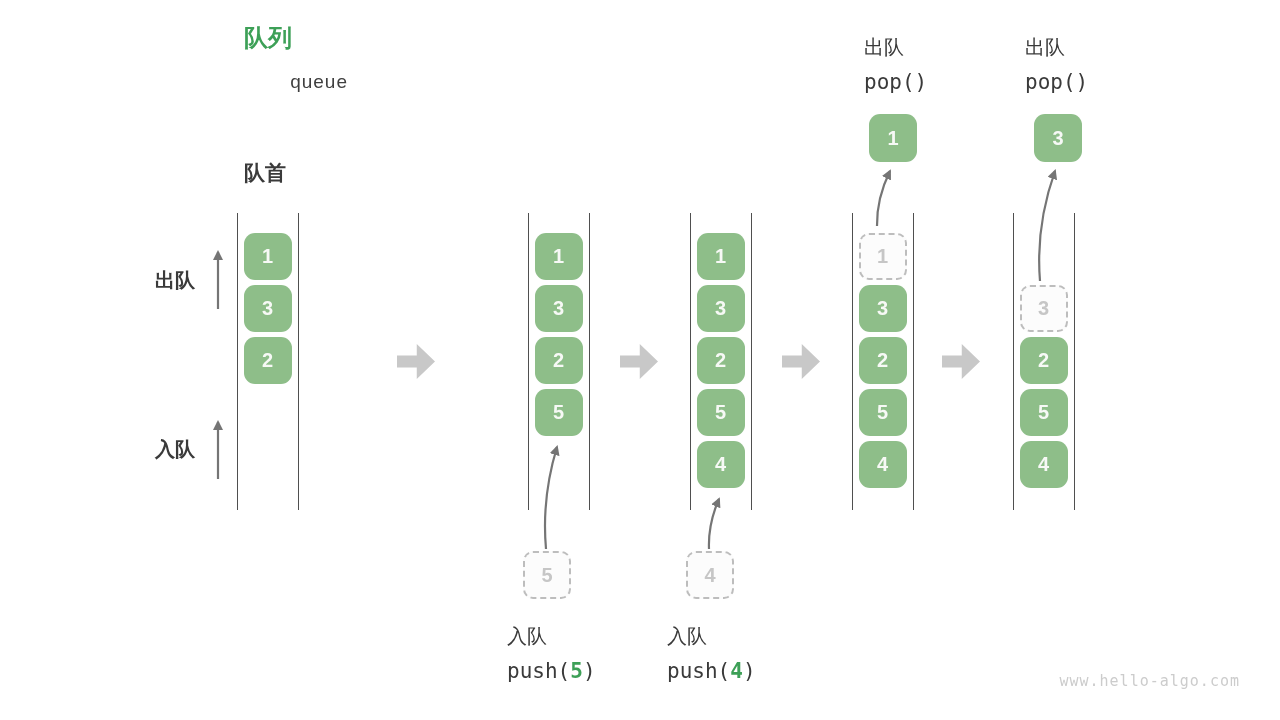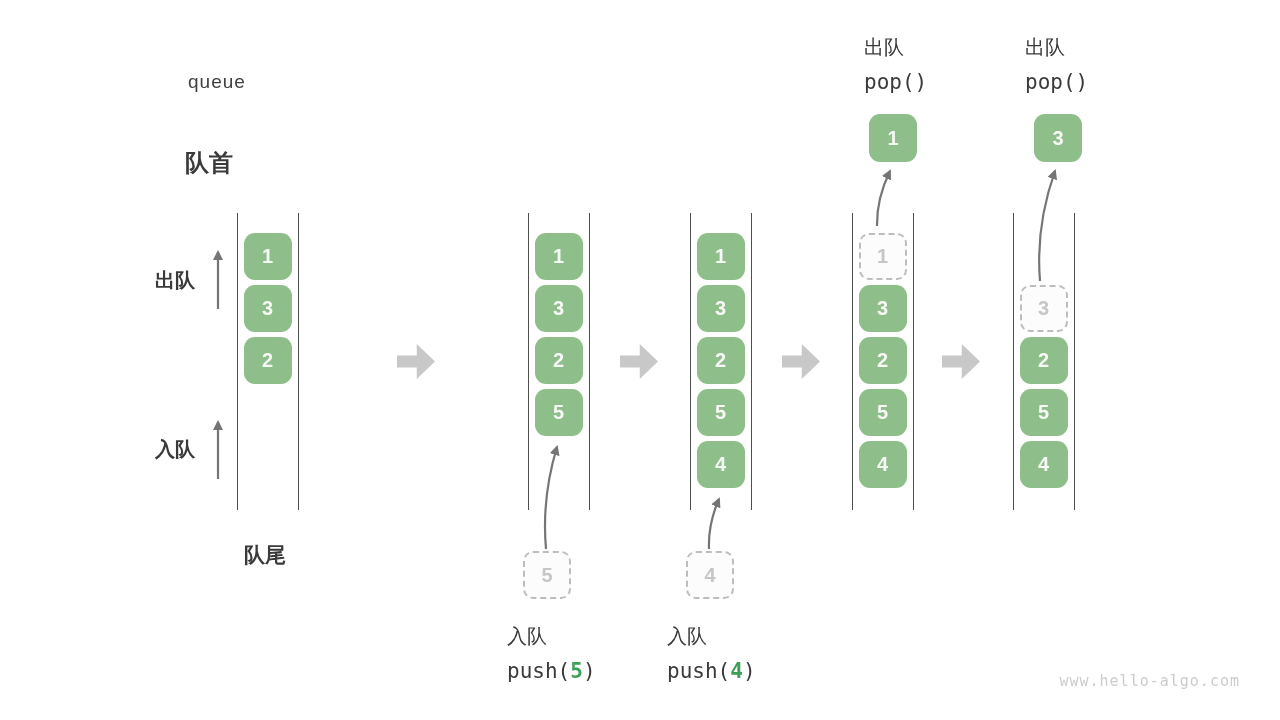--- a/index.html
+++ b/index.html
@@ -1,22 +1,22 @@
 <!DOCTYPE html>
 <html><head>
 <meta charset="utf-8">
 <style>
   html,body{margin:0;padding:0;background:#ffffff;}
   .canvas{position:relative;width:1280px;height:720px;background:#ffffff;overflow:hidden;
           font-family:"Liberation Sans",sans-serif;}
   .abs{position:absolute;}
   .title-zh{left:188px;top:22px;width:160px;text-align:center;font-size:24px;font-weight:bold;color:#3DA057;}
-  .title-en{left:188px;top:71px;width:160px;text-align:left;font-size:19px;color:#3F3F3F;letter-spacing:1px;}
+  .title-en{left:188px;top:71px;width:160px;text-align:right;font-size:19px;color:#3F3F3F;letter-spacing:1px;}
   .lbl{color:#3A3A3A;font-weight:bold;}
-  .front{left:185px;top:147px;width:160px;text-align:left;font-size:24px;}
+  .front{left:185px;top:159px;width:160px;text-align:center;font-size:21px;}
   .rear{left:185px;top:541px;width:160px;text-align:center;font-size:21px;}
   .side{font-size:20px;width:60px;text-align:left;}
   .dequeue{left:155px;top:267px;}
   .enqueue{left:155px;top:436px;}
   .queue-col{position:absolute;top:213px;width:62px;height:297px;box-sizing:border-box;
              border-left:1.5px solid #4F4F4F;border-right:1.5px solid #4F4F4F;}
   .cell{position:absolute;width:48px;height:47px;box-sizing:border-box;border-radius:11px;
         display:flex;align-items:center;justify-content:center;font-size:20px;font-weight:bold;}
   .cell.solid{background:#8EBE89;color:#F7F9F6;}
   .cell.dashed{background:#FCFCFC;border:2px dashed #BDBDBD;color:#C6C6C6;border-radius:10px;}
@@ -31,23 +31,23 @@
   .block-arrow{position:absolute;width:38px;height:35px;background:#C8C8C8;
         clip-path:polygon(0% 33%,52% 33%,52% 0%,100% 50%,52% 100%,52% 67%,0% 67%);}
   .watermark{right:40px;top:672px;font-family:"DejaVu Sans Mono",monospace;font-size:15px;
         color:#CCCCCC;letter-spacing:1px;text-align:center;}
   svg.arrow-layer{position:absolute;left:0;top:0;width:1280px;height:720px;pointer-events:none;}
 </style>
 </head>
 <body>
 
 <div class="canvas">
+  <div class="abs title-zh">队列</div>
   <div class="abs title-en">queue</div>
   <div class="abs lbl front">队首</div>
-  <div class="abs lbl rear">队尾</div>
   <div class="abs lbl side dequeue">出队</div>
   <div class="abs lbl side enqueue">入队</div>
 
   <svg class="arrow-layer">
     <defs>
       <marker id="arrowhead" markerUnits="userSpaceOnUse" markerWidth="12" markerHeight="12" refX="8" refY="5" orient="auto">
         <path d="M0,0 L10,5 L0,10 Z" fill="#757575"></path>
       </marker>
     </defs>
     <g id="arrow-paths">

